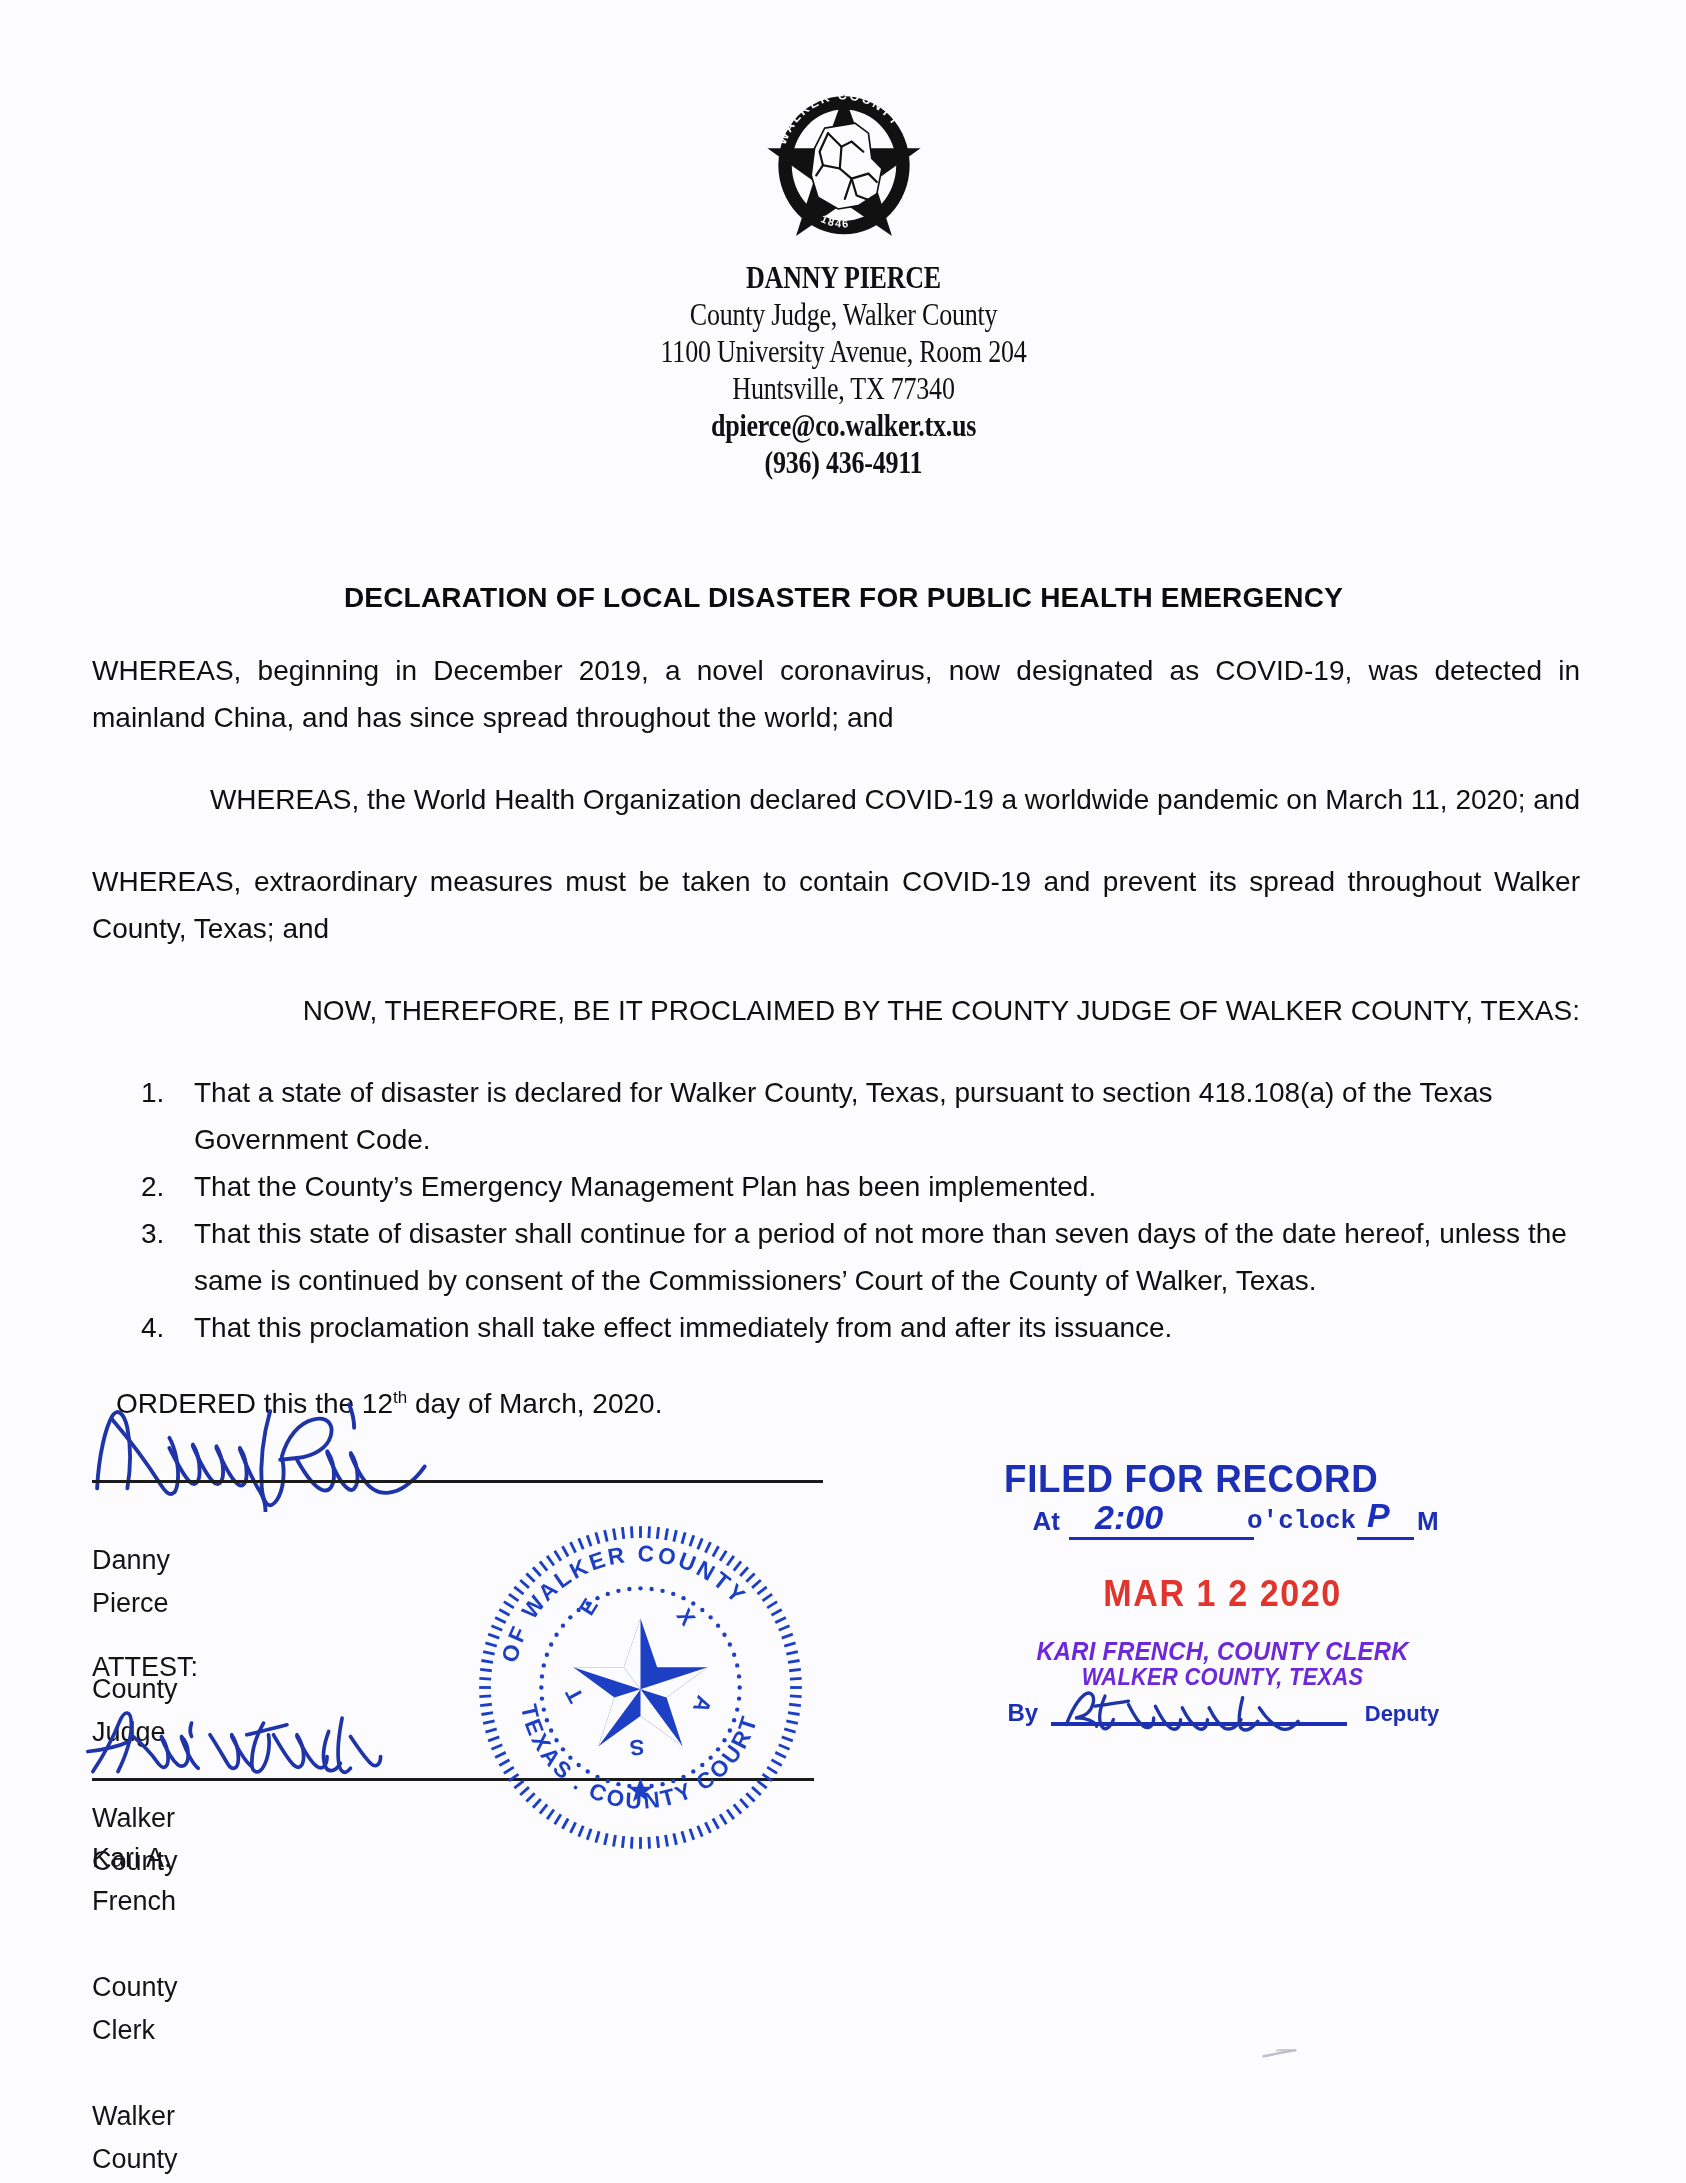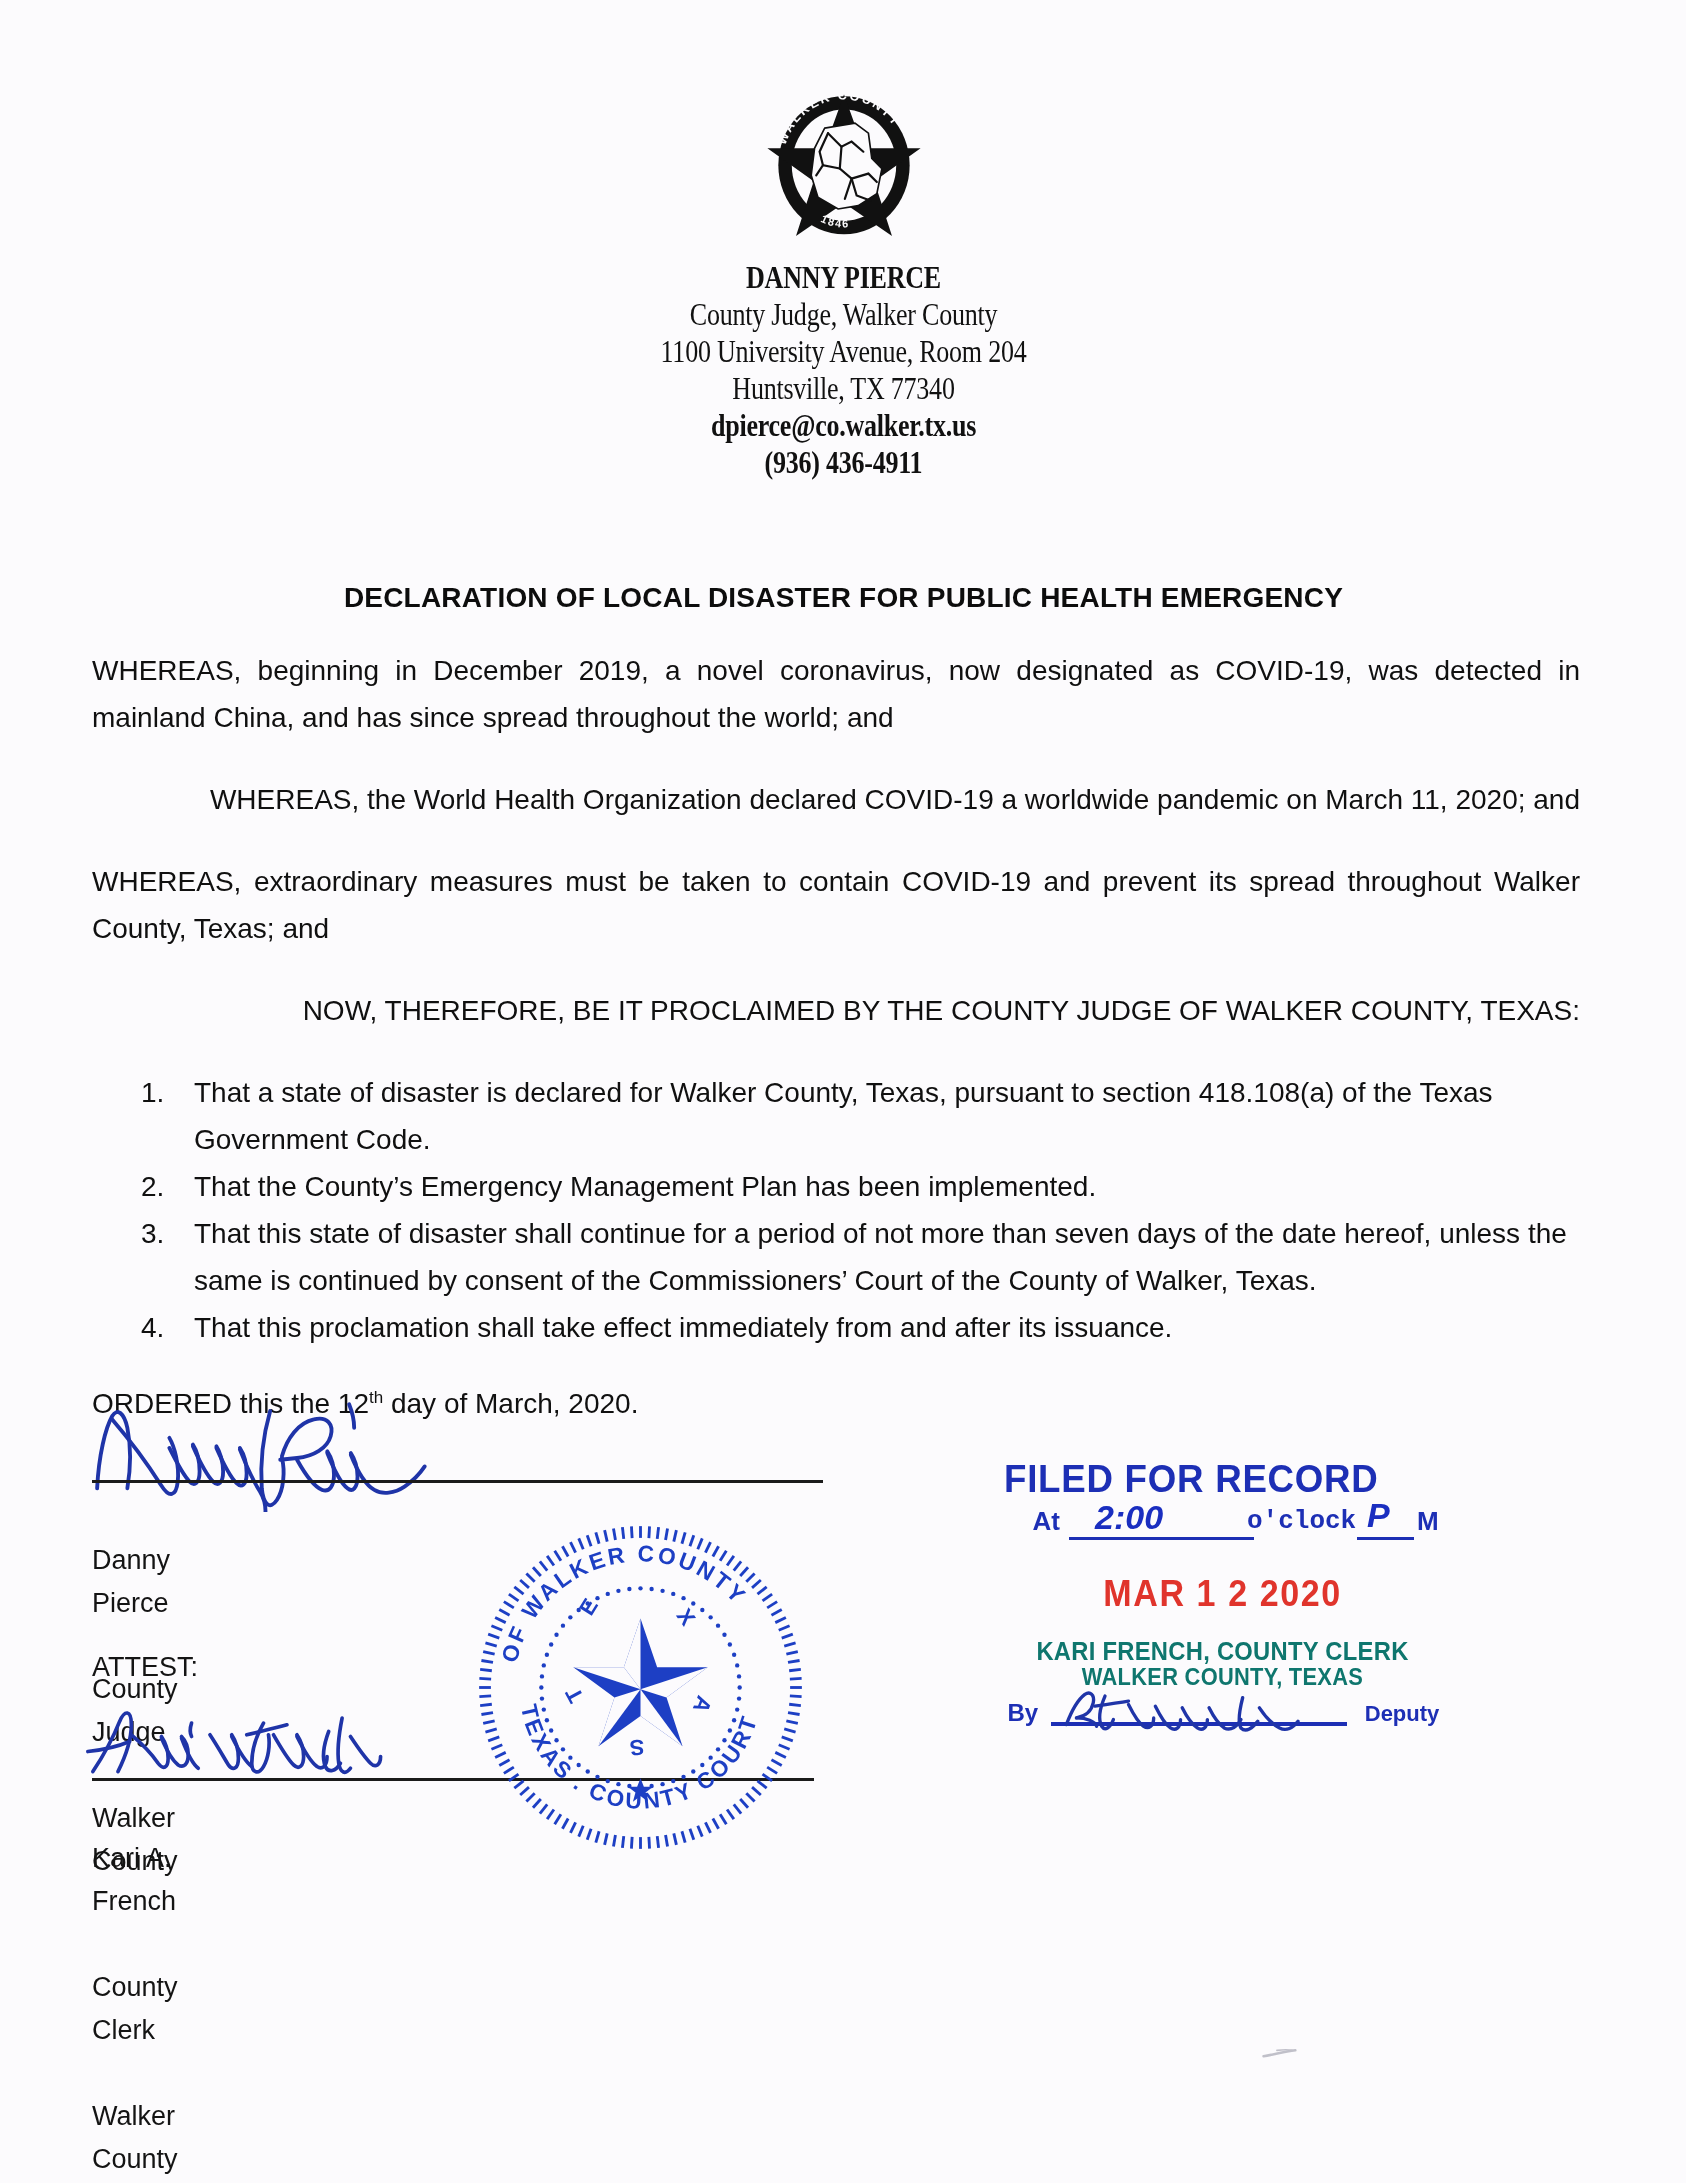--- a/index.html
+++ b/index.html
@@ -96,20 +96,21 @@
     top: 0;
     width: 42px;
     text-align: left;
   }
 
   .ordered-line {
     font-size: 28px;
     line-height: 47px;
     margin-top: 28.6px;
     color: #101010;
+    margin-left: 24px;
   }
   .ordered-line sup {
     font-size: 17px;
     vertical-align: super;
     line-height: 0;
   }
 
   
   .sig-block { position: absolute; }
   .sig-rule {
@@ -179,22 +180,23 @@
     text-align: center;
     font-size: 37px;
     font-weight: bold;
     color: #e0342c;
     letter-spacing: 1.7px;
     transform: scaleX(0.92);
   }
   .stamp-clerk {
     margin-top: 22px;
     text-align: center;
-    color: #0f766e;
+    color: #6d28d9;
     font-weight: bold;
+    font-style: italic;
   }
   .stamp-clerk .l1 {
     font-size: 25px;
     letter-spacing: 0.3px;
     transform: scaleX(0.95);
   }
   .stamp-clerk .l2 {
     font-size: 23px;
     letter-spacing: 0.3px;
     margin-top: -2.5px;

